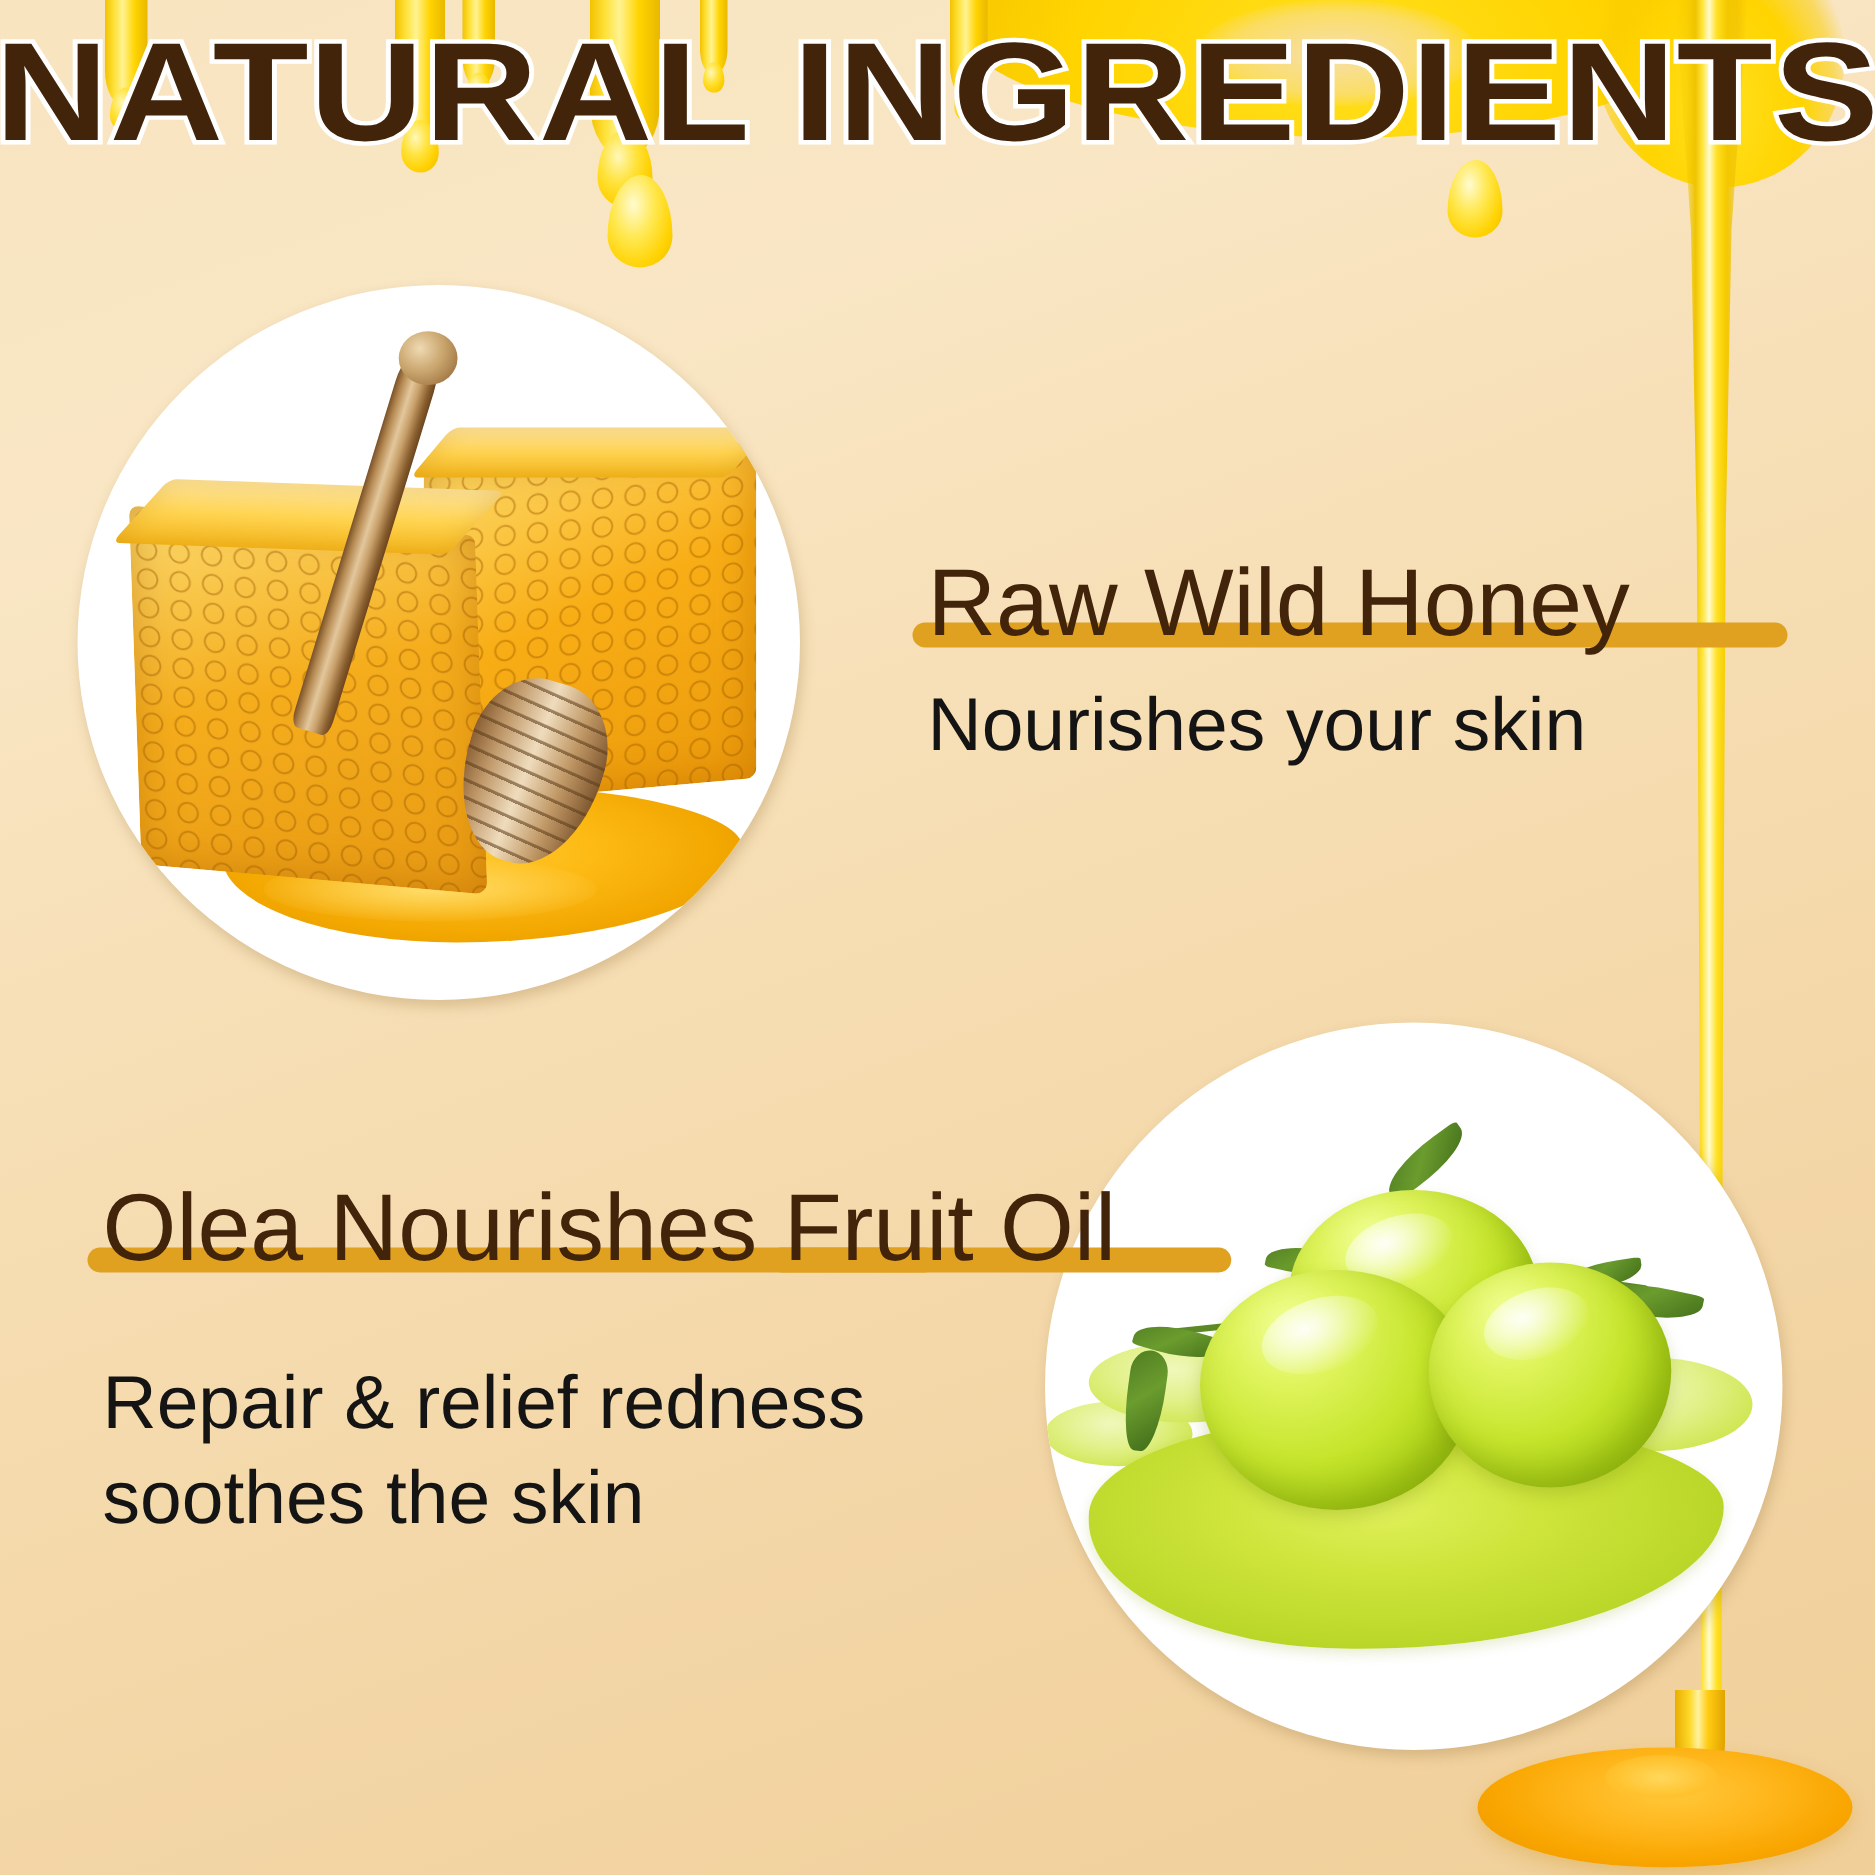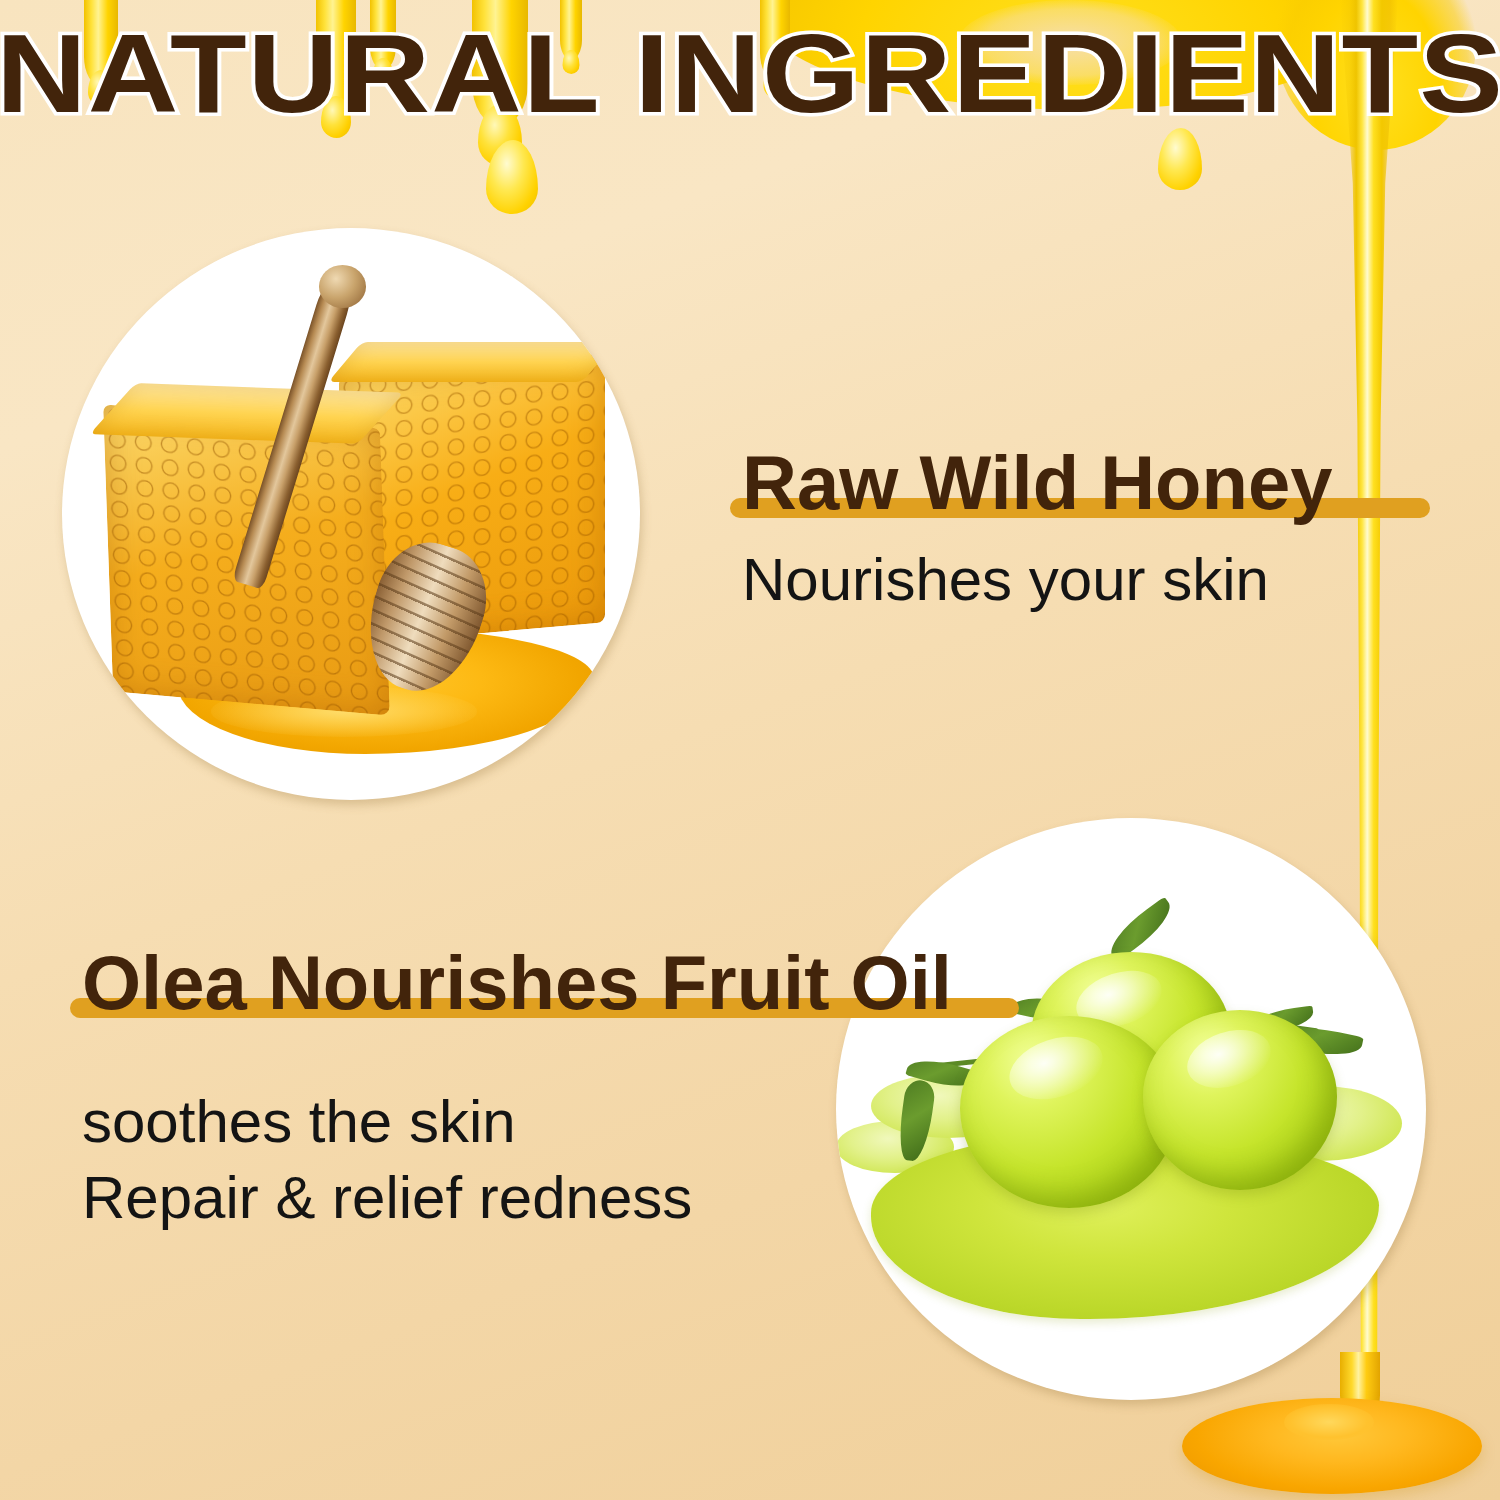--- a/index.html
+++ b/index.html
@@ -274,21 +274,21 @@
     border-radius: 3px;
   }
   #stem-left  { left: 14%; top: 41.5%; width: 16%; height: 0.9%; transform: rotate(-6deg); }
   #stem-right { left: 66%; top: 35%; width: 16%; height: 0.9%; transform: rotate(8deg); }
 
   
   .ingredient-name {
     position: relative;
     display: inline-block;
     color: #42240b;
-    font-weight: bold;
+    font-weight: normal;
     font-size: 76px;
     line-height: 1.18;
     white-space: nowrap;
   }
   .name-line { position: relative; display: inline-block; }
   .name-line .bar {
     position: absolute;
     left: -12px;
     bottom: 10px;
     height: 20px;
@@ -407,18 +407,18 @@
       <div class="name-line" id="olive-line-1">
         <span class="bar"></span>
         <span class="txt">Olea Nourishes</span>
       </div>
       <div class="name-line" id="olive-line-2">
         <span class="bar"></span>
         <span class="txt">Fruit Oil</span>
       </div>
     </div>
     <div class="ingredient-desc">
+      <div>Repair &amp; relief redness</div>
       <div>soothes the skin</div>
-      <div>Repair &amp; relief redness</div>
     </div>
   </div>
 
 </div>
 
 </body></html>

